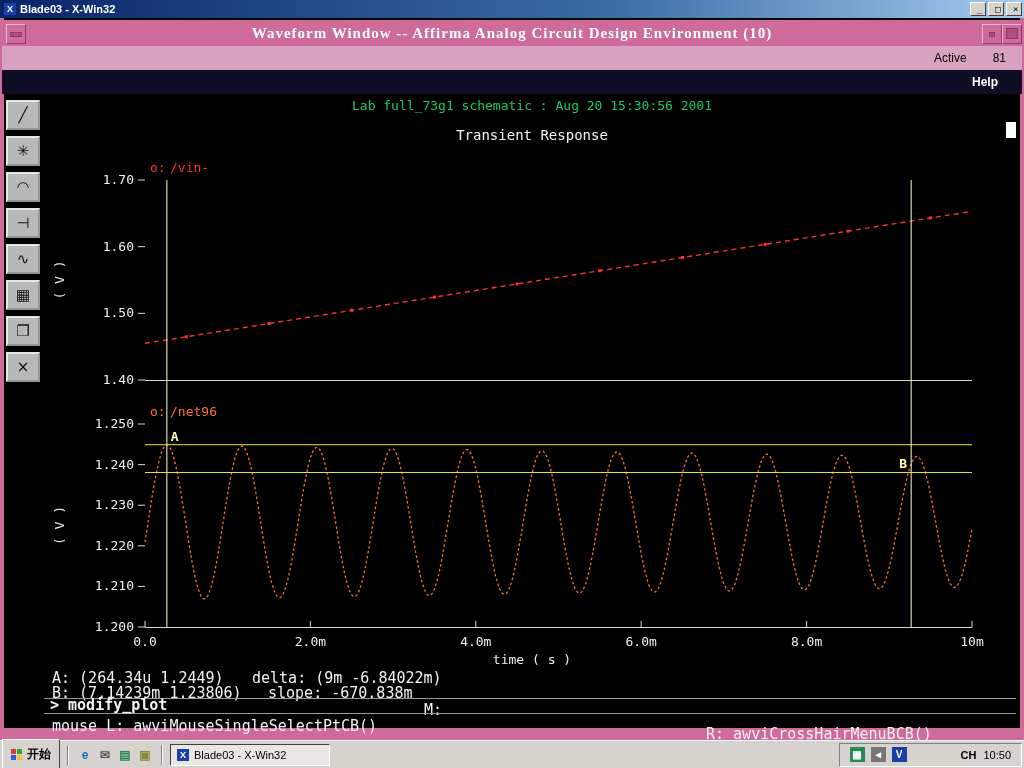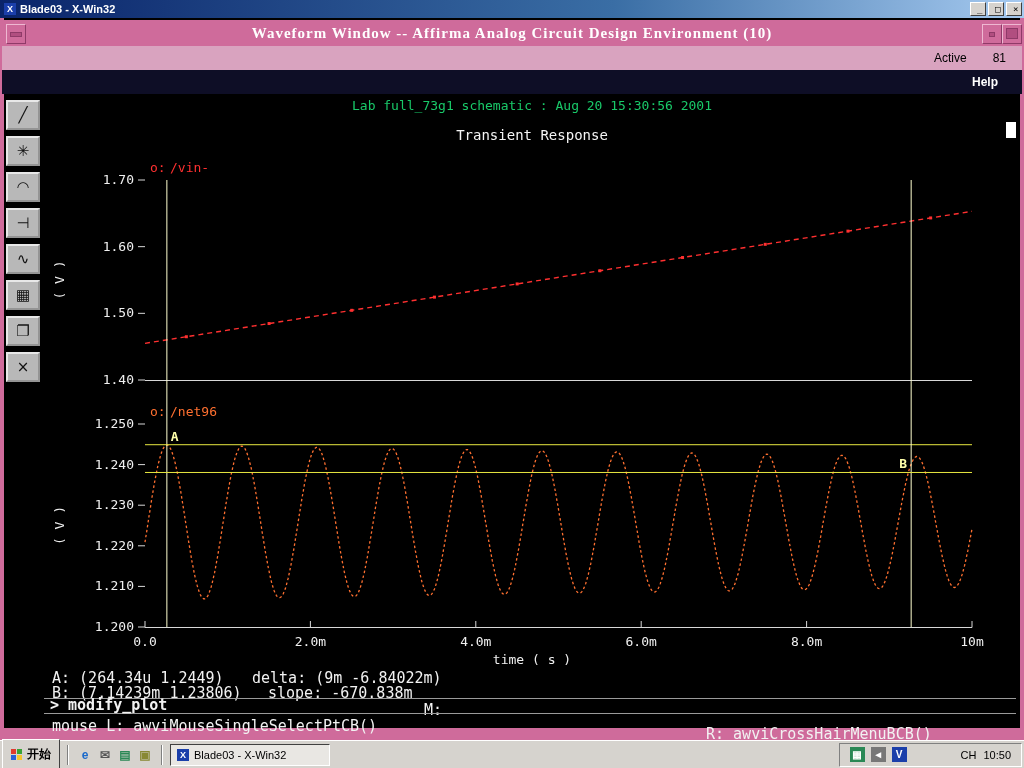--- a/index.html
+++ b/index.html
@@ -73,21 +73,21 @@
   .tb-div{width:1px;height:20px;background:#808080;margin:0 3px;border-right:1px solid #fff;}
   .task-btn{height:22px;width:160px;display:flex;align-items:center;gap:5px;padding:0 6px;font-size:11px;
     background:#e9e7e3;border:1px solid;border-color:#404040 #fff #fff #404040;box-sizing:border-box;}
   .task-icon{width:12px;height:12px;background:#1b3faa;color:#fff;font-size:9px;font-weight:bold;
     display:flex;align-items:center;justify-content:center;}
   .tb-spacer{flex:1;}
   .tray{height:22px;display:flex;align-items:center;gap:7px;padding:0 10px;
     border:1px solid;border-color:#808080 #fff #fff #808080;font-size:11px;}
   .tray-icon{width:15px;height:15px;display:flex;align-items:center;justify-content:center;
     font-size:10px;font-weight:bold;color:#fff;}
-  .tray-lang{font-weight:normal;color:#000;padding-left:47px;}
+  .tray-lang{font-weight:bold;color:#000;padding-left:47px;}
   .tray-time{color:#000;}
 </style>
 </head>
 <body>
 
 <div class="abs os-titlebar">
   <span class="os-icon">X</span>
   <span class="os-title">Blade03 - X-Win32</span>
   <button class="os-btn">_</button>
   <button class="os-btn">□</button>

